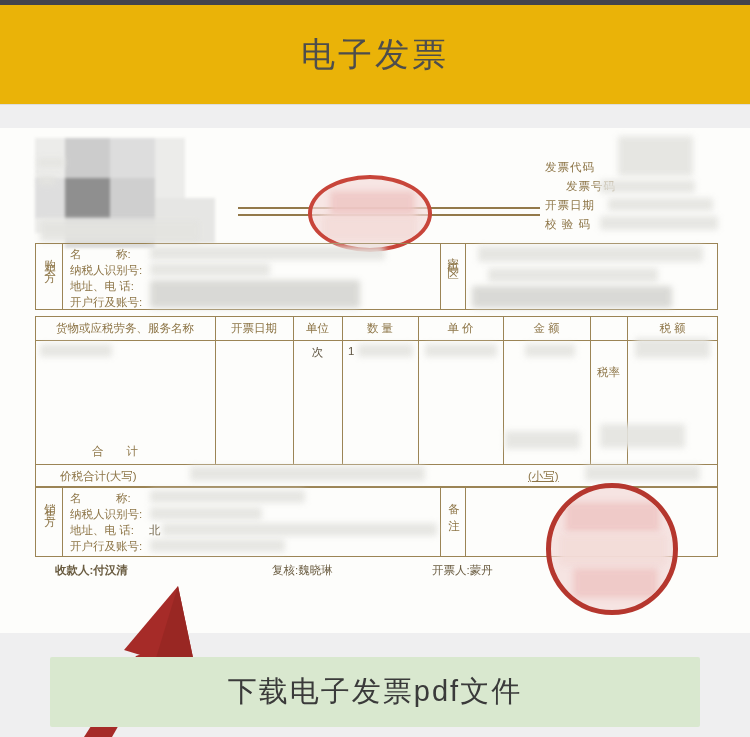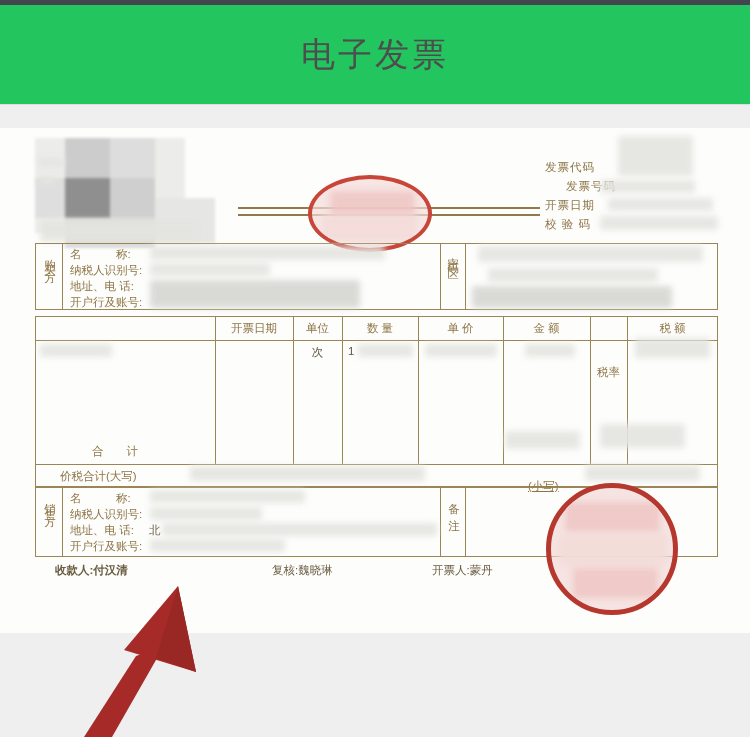--- a/index.html
+++ b/index.html
@@ -2,21 +2,21 @@
 <html><head>
 <meta charset="utf-8">
 <style>
   html,body{margin:0;padding:0;background:#888;}
   .screen{position:relative;width:750px;height:737px;background:#efeff0;overflow:hidden;
           font-family:"Liberation Sans",sans-serif;margin:0 auto;}
   .abs{position:absolute;}
   
   .topbar{left:0;top:0;width:750px;height:5px;background:#43444d;}
   
-  .apphead{left:0;top:5px;width:750px;height:99px;background:#22c55e;border-bottom:1px solid #dddddd;
+  .apphead{left:0;top:5px;width:750px;height:99px;background:#eab308;border-bottom:1px solid #dddddd;
            display:flex;align-items:center;justify-content:center;}
   .apptitle{font-size:34px;color:#4d4d4d;letter-spacing:3px;}
   
   .paper{left:0;top:128px;width:750px;height:505px;background:#fdfdfb;}
   .gold{color:#8d7547;}
   .goldline{background:#93794a;}
   .ttl{left:205px;top:24px;width:370px;text-align:center;font-family:"Liberation Serif",serif;
        font-weight:bold;font-size:27px;color:#8a6a33;letter-spacing:2px;}
   .hline{height:2px;}
   .hdrlbl{font-size:11.5px;letter-spacing:1px;}
@@ -116,20 +116,21 @@
     <div class="abs hl" style="left:35px;top:212px;width:683px;"></div>
     <div class="abs vline" style="left:215px;top:188px;height:148px;"></div>
     <div class="abs vline" style="left:293px;top:188px;height:148px;"></div>
     <div class="abs vline" style="left:342px;top:188px;height:148px;"></div>
     <div class="abs vline" style="left:418px;top:188px;height:148px;"></div>
     <div class="abs vline" style="left:503px;top:188px;height:148px;"></div>
     <div class="abs vline" style="left:590px;top:188px;height:148px;"></div>
     <div class="abs vline" style="left:627px;top:188px;height:148px;"></div>
     <div class="abs hl" style="left:35px;top:336px;width:683px;"></div>
 
+    <div class="abs cell gold" style="left:40px;top:193px;width:170px;">货物或应税劳务、服务名称</div>
     <div class="abs cell gold" style="left:215px;top:193px;width:78px;">开票日期</div>
     <div class="abs cell gold" style="left:293px;top:193px;width:49px;">单位</div>
     <div class="abs cell gold" style="left:342px;top:193px;width:76px;">数 量</div>
     <div class="abs cell gold" style="left:418px;top:193px;width:85px;">单 价</div>
     <div class="abs cell gold" style="left:503px;top:193px;width:87px;">金 额</div>
     <div class="abs cell gold" style="left:590px;top:193px;width:37px;margin-top:44px;">税率</div>
     <div class="abs cell gold" style="left:627px;top:193px;width:91px;">税 额</div>
 
     <div class="rd" style="left:40px;top:216px;width:72px;height:13px;"></div>
     <div class="abs cell" style="left:293px;top:217px;width:49px;color:#5f5542;">次</div>
@@ -138,21 +139,21 @@
     <div class="rd" style="left:425px;top:216px;width:72px;height:13px;"></div>
     <div class="rd" style="left:525px;top:216px;width:50px;height:13px;"></div>
     <div class="rd" style="left:635px;top:210px;width:75px;height:20px;"></div>
 
     <div class="abs fld gold" style="left:92px;top:316px;">合　　计</div>
     <div class="rd" style="left:505px;top:303px;width:75px;height:18px;"></div>
     <div class="rd" style="left:600px;top:296px;width:85px;height:24px;"></div>
 
     <div class="abs fld gold" style="left:60px;top:341px;">价税合计(大写)</div>
     <div class="rd" style="left:190px;top:338px;width:235px;height:15px;"></div>
-    <div class="abs fld gold" style="left:528px;top:351px;text-decoration:underline;">(小写)</div>
+    <div class="abs fld gold" style="left:528px;top:341px;text-decoration:underline;">(小写)</div>
     <div class="rd" style="left:585px;top:337px;width:115px;height:16px;"></div>
 
     <div class="abs box" style="left:35px;top:359px;width:683px;height:70px;"></div>
     <div class="abs vline" style="left:62px;top:359px;height:70px;"></div>
     <div class="abs vline" style="left:440px;top:359px;height:70px;"></div>
     <div class="abs vline" style="left:465px;top:359px;height:70px;"></div>
     <div class="abs vert gold" style="left:42px;top:366px;">销售方</div>
     <div class="abs fld gold" style="left:70px;top:363px;">名　　　称:</div>
     <div class="abs fld gold" style="left:70px;top:379px;">纳税人识别号:</div>
     <div class="abs fld gold" style="left:70px;top:395px;">地址、电 话:</div>
@@ -180,15 +181,18 @@
       <span>开票人:</span><span>蒙丹</span>
     </div>
   </div>
 
   <svg class="abs" style="left:60px;top:560px;width:160px;height:177px;" viewBox="0 0 160 177">
     <polygon points="24,177 52,177 104,86 76,96" fill="#a62b28"></polygon>
     <polygon points="118,26 64,90 136,112" fill="#a62b28"></polygon>
     <polygon points="118,26 96,98 136,112" fill="#992723"></polygon>
   </svg>
 
+  <button class="abs dlbtn">
+    <span>下载电子发票pdf文件</span>
+  </button>
 
 
 </div>
 
 </body></html>

